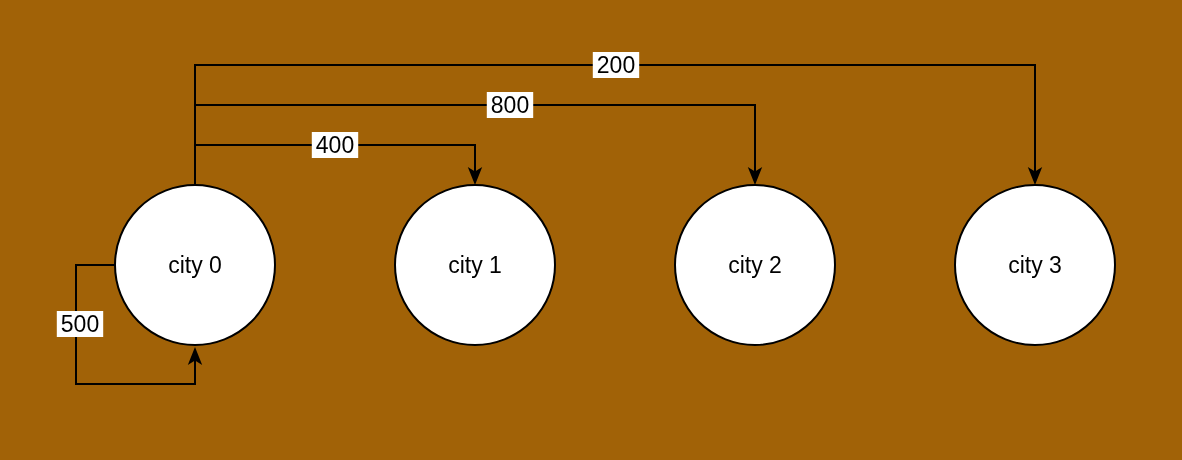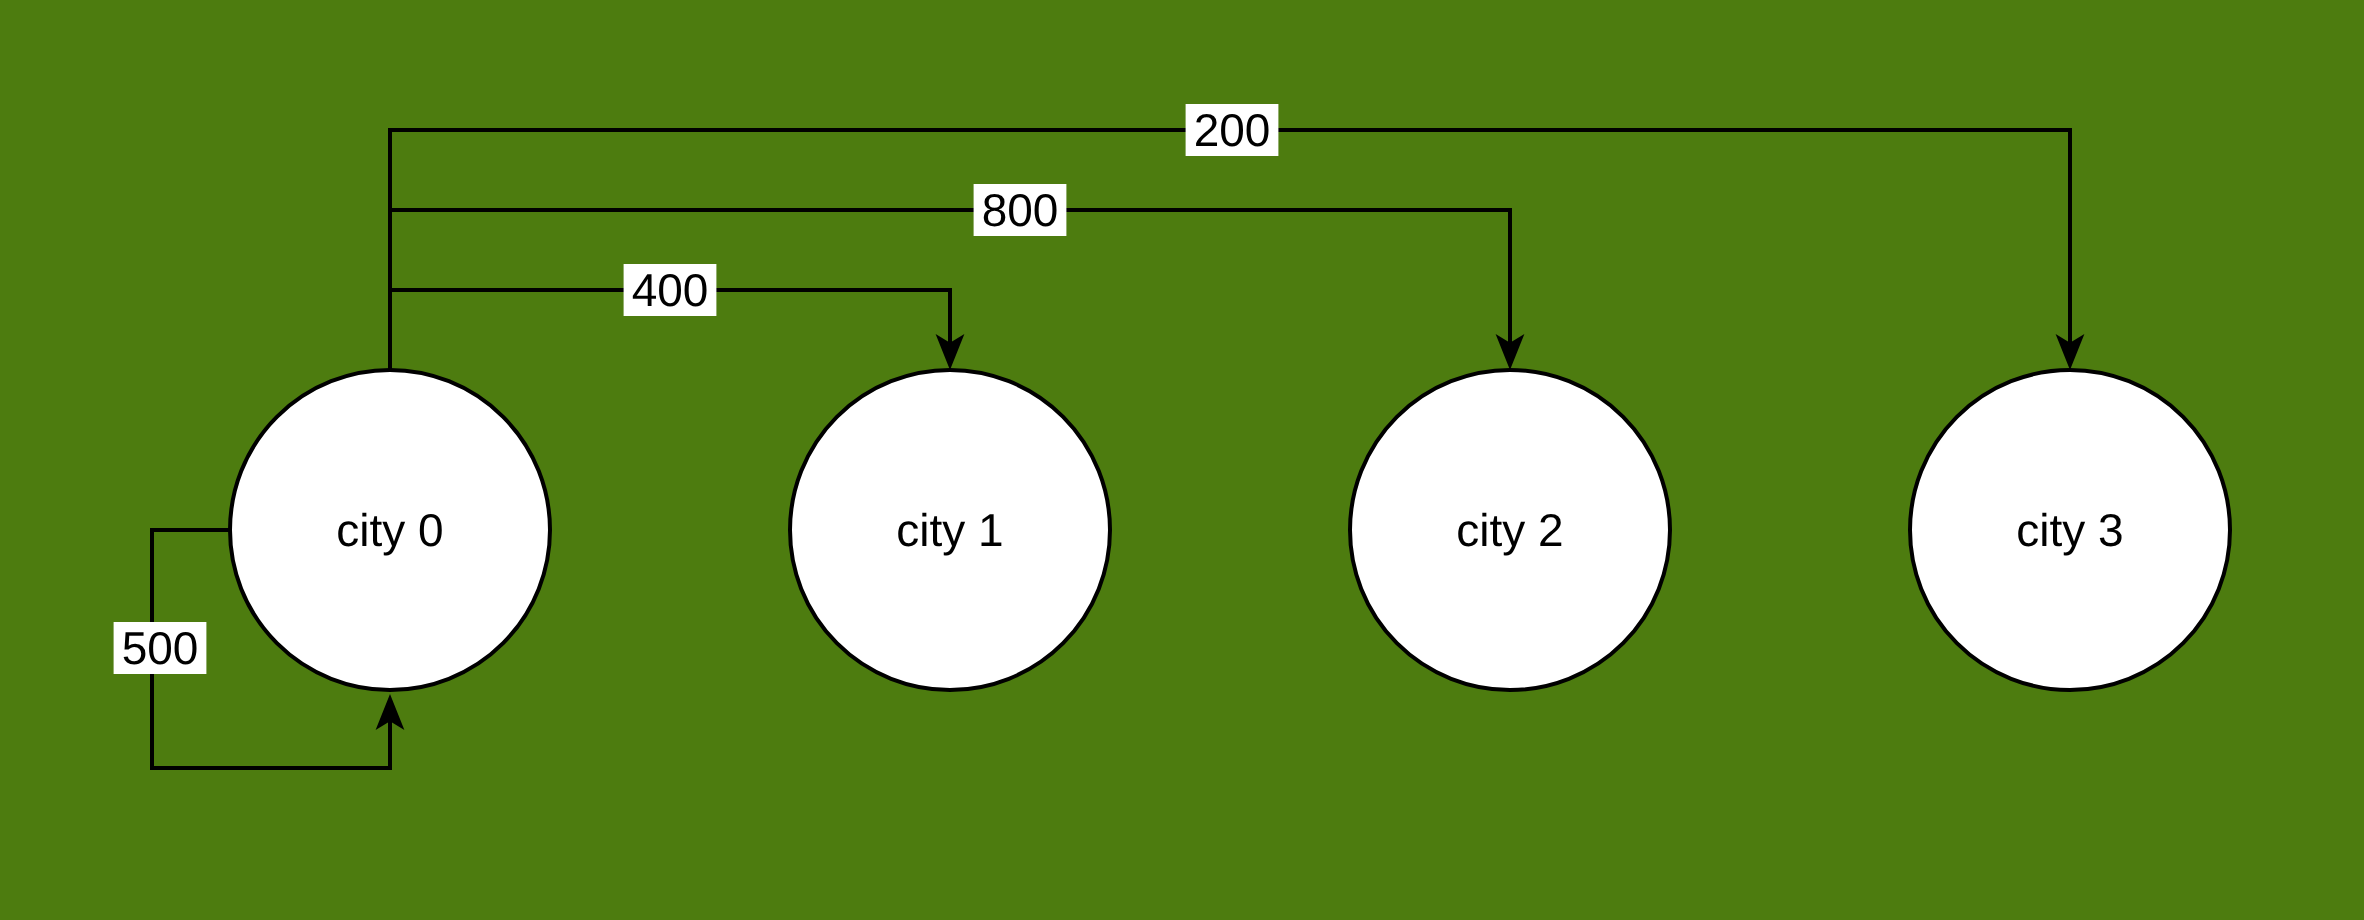--- a/index.html
+++ b/index.html
@@ -4,21 +4,21 @@
 <style>
   html, body {
     margin: 0;
     padding: 0;
     background: #ffffff;
   }
   .canvas {
     position: relative;
     width: 1182px;
     height: 460px;
-    background: #4d7c0f;
+    background: #a16207;
     overflow: hidden;
   }
   svg {
     display: block;
   }
   svg text {
     font-family: "Liberation Sans", "DejaVu Sans", sans-serif;
     fill: #000000;
   }
 </style>

